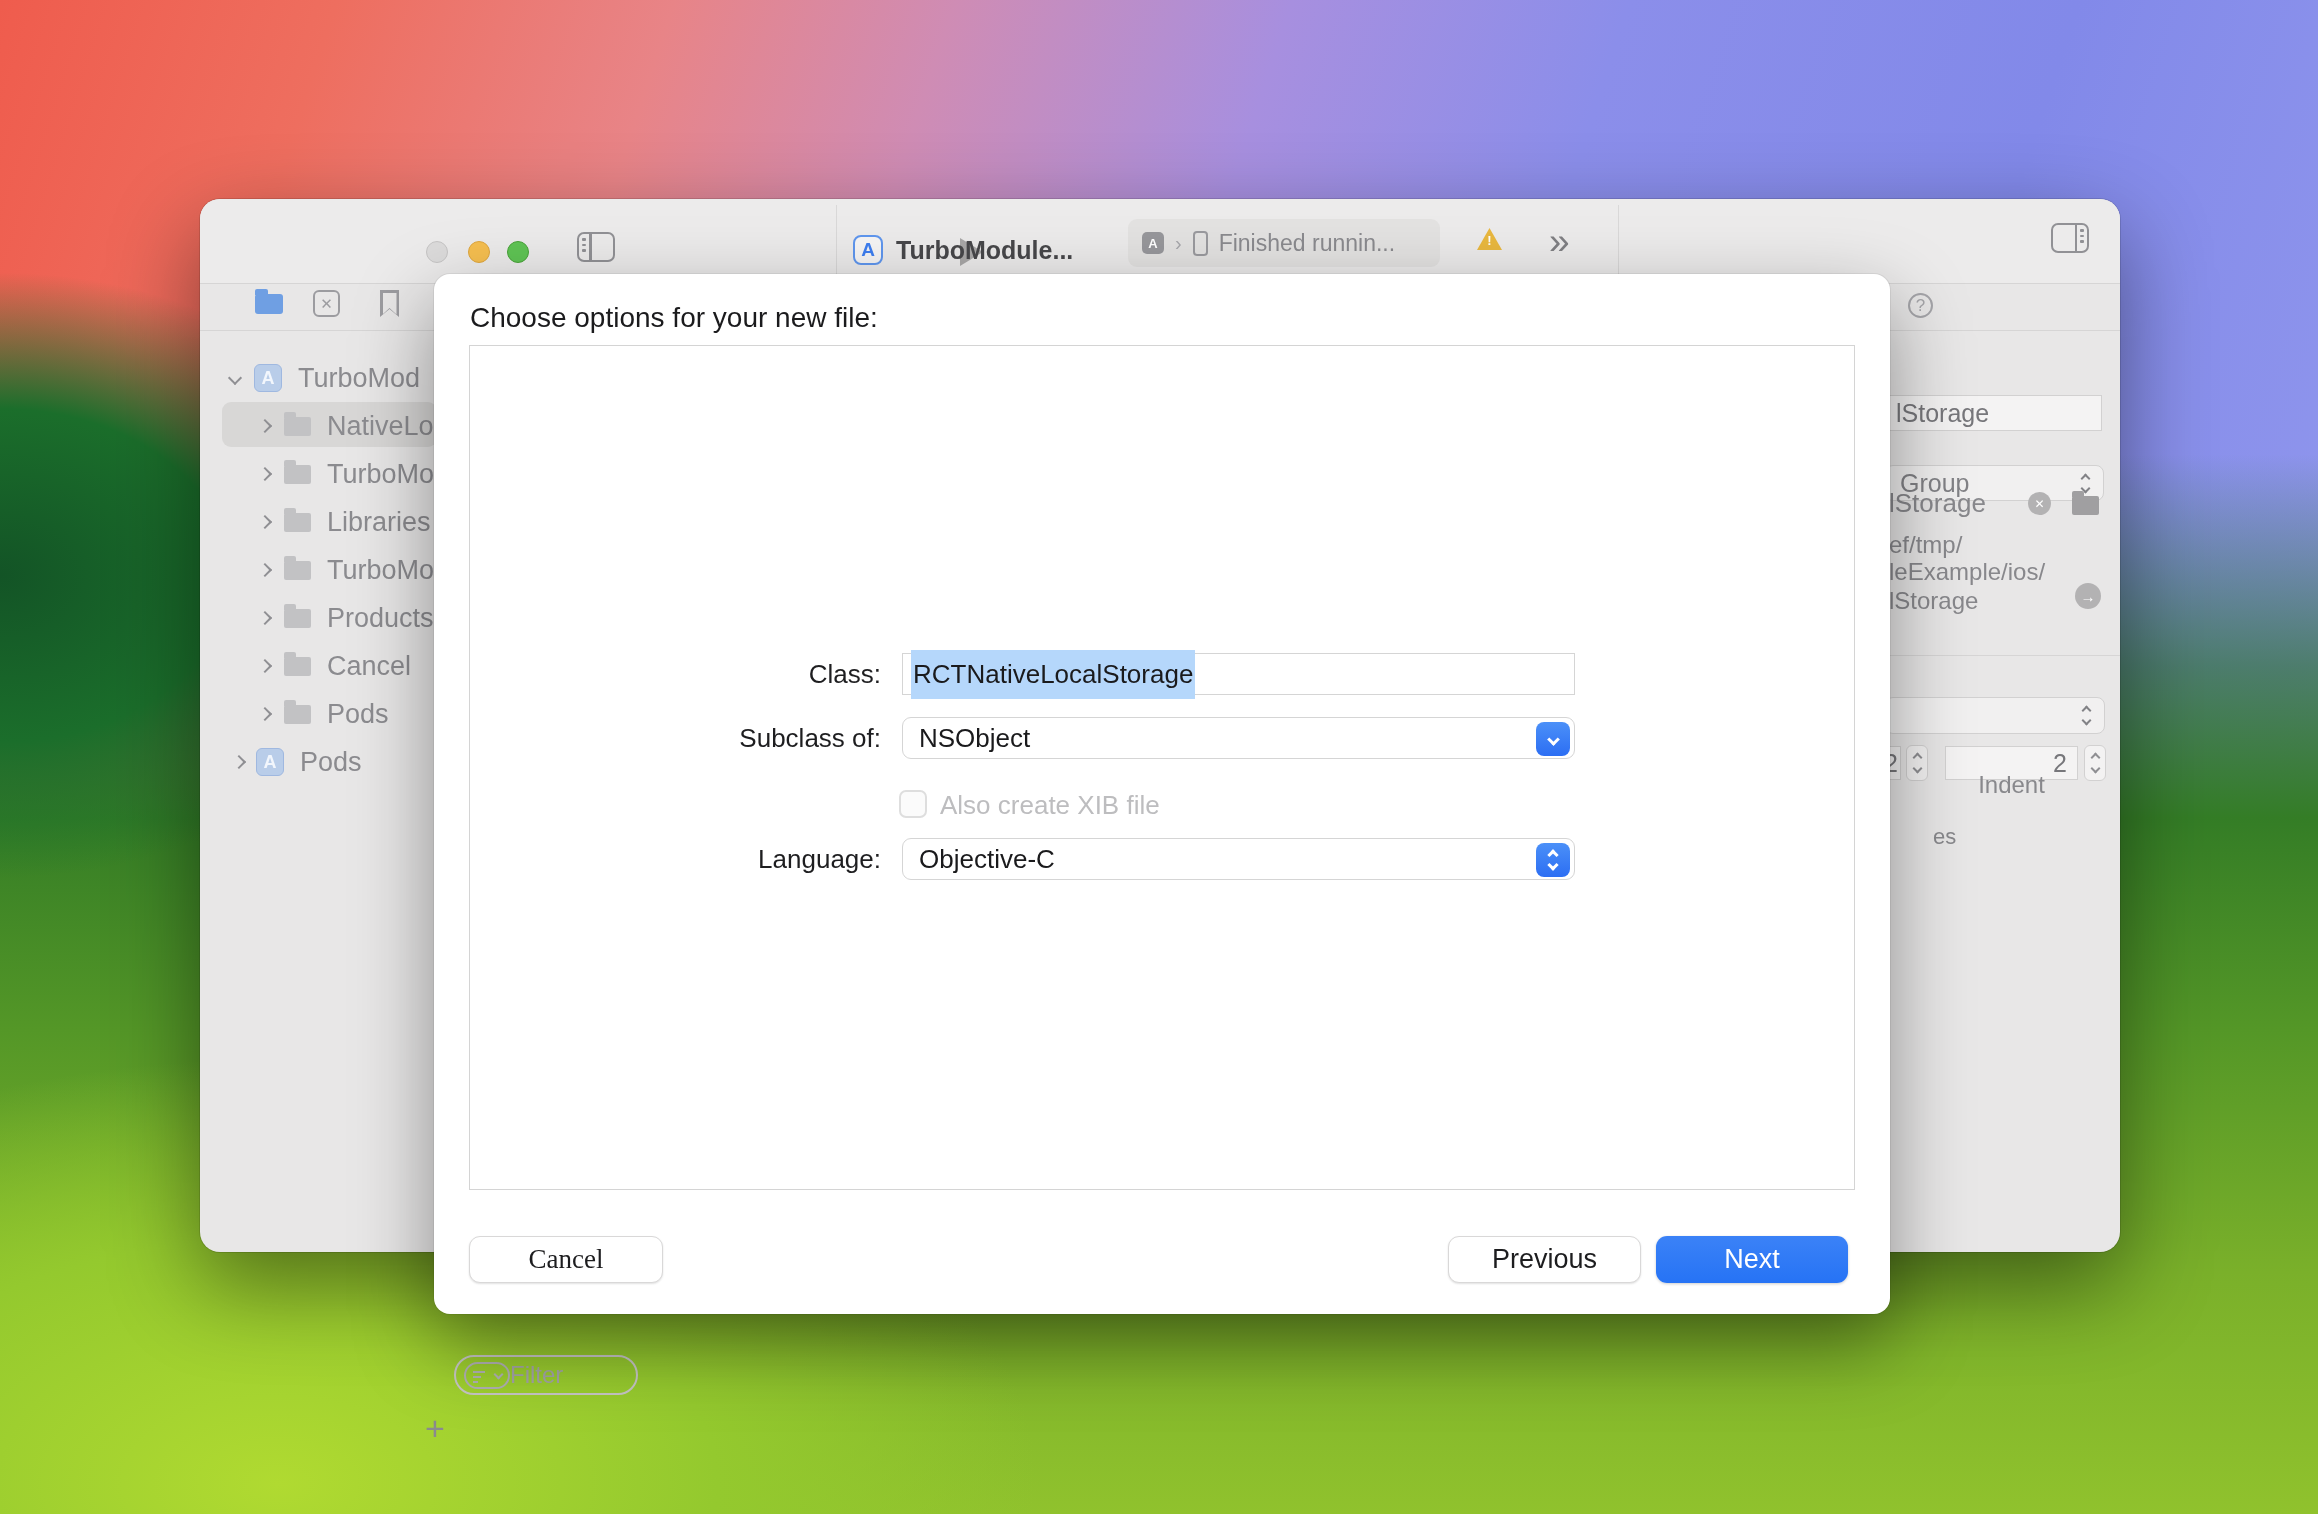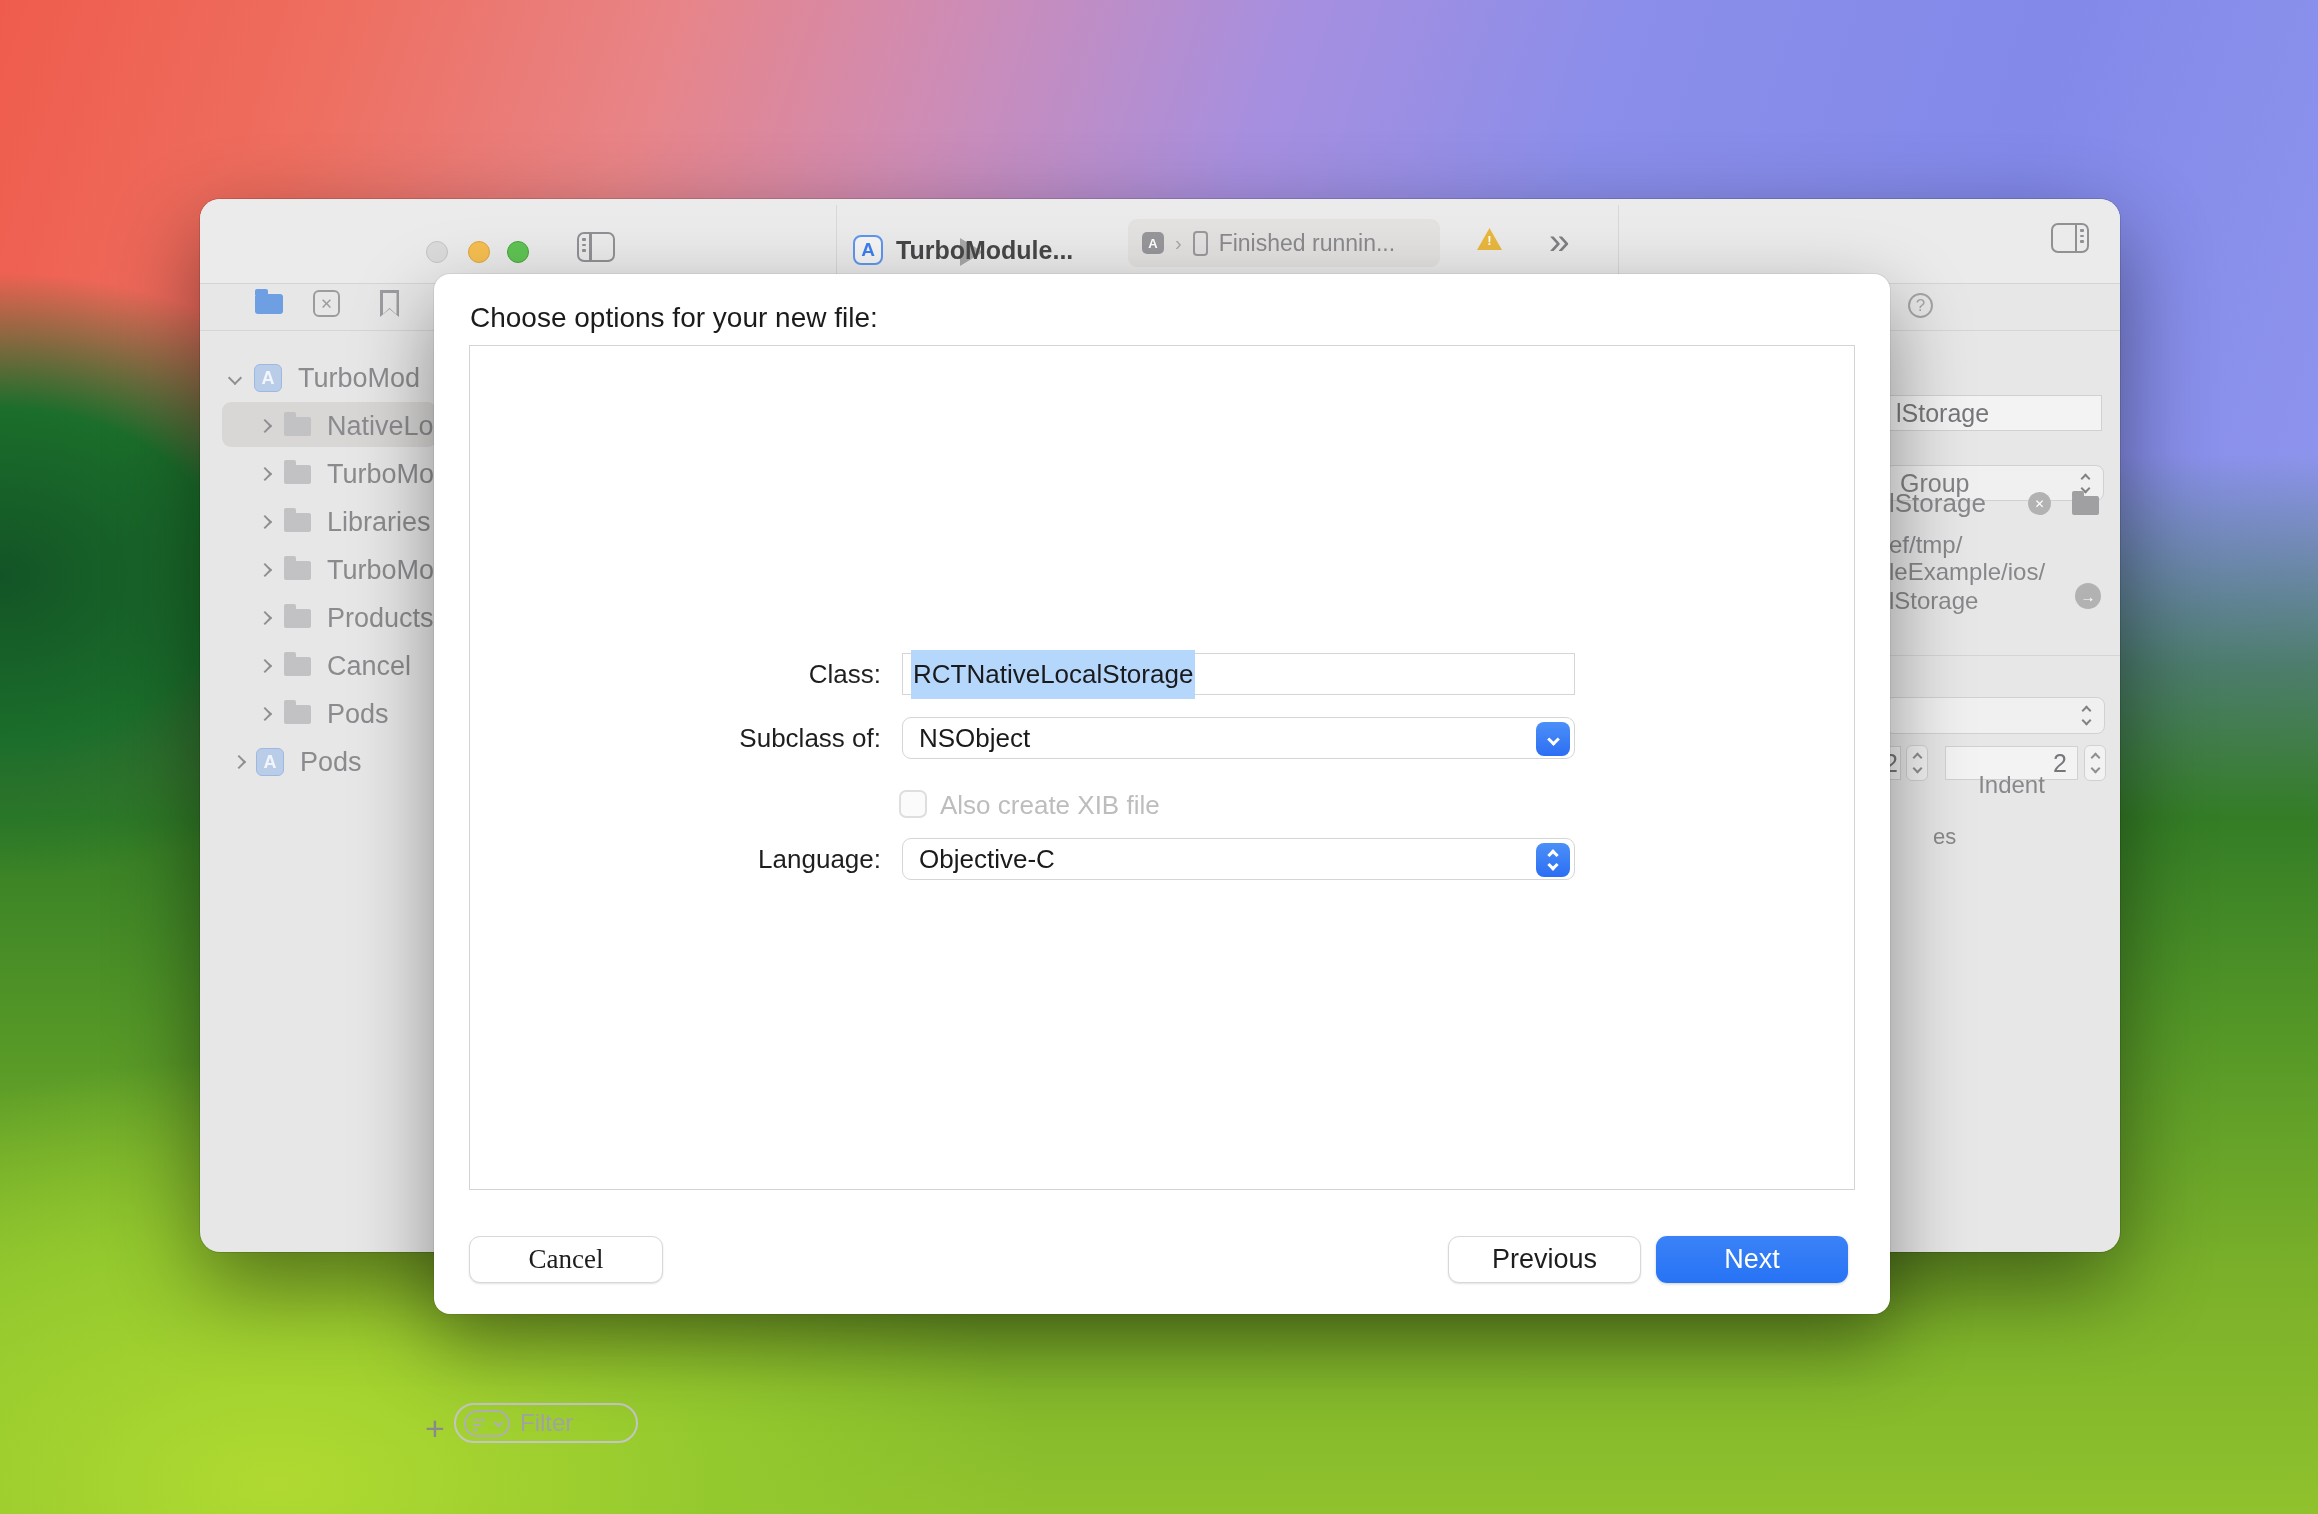--- a/index.html
+++ b/index.html
@@ -80,22 +80,22 @@
   .tree-row { position:absolute; height:46px; display:flex; align-items:center; color:#8b8b8f; font-size:27px; }
   .rowsel { position:absolute; left:22px; width:215px; height:45px; border-radius:9px; background:#d8d7d6; }
   .proj-icon { width:28px; height:28px; border-radius:6px; background:#b9cde9; border:1px solid #9fb8e0;
     color:#f2f6fc; font-weight:bold; font-size:18px; display:flex; align-items:center; justify-content:center; }
   .folder { position:relative; width:27px; height:19px; background:#c2c2c4; border-radius:2px; }
   .folder:before { content:""; position:absolute; top:-5px; left:0; width:12px; height:6px; background:#c2c2c4; border-radius:2px 2px 0 0; }
   .folder.dark { background:#a09fa1; } .folder.dark:before { background:#a09fa1; }
 
   
   .plus { position:absolute; left:225px; top:1210px; font-size:34px; color:#8a8a8e; font-weight:300; }
-  .filterpill { position:absolute; left:254px; top:1204px; width:184px; height:40px; border:2px solid #c6c5c5;
-    border-radius:20px; display:flex; align-items:center; padding:0 8px; gap:10px; }
+  .filterpill { position:absolute; left:254px; top:1156px; width:184px; height:40px; border:2px solid #c6c5c5;
+    border-radius:20px; display:flex; align-items:center; padding:0 8px; }
   .filtericon { width:46px; height:27px; border:2px solid #b0b0b3; border-radius:14px; position:relative; }
   .filtericon b { position:absolute; left:7px; height:2px; background:#b0b0b3; display:block; }
   .filtertext { font-size:24px; color:#a3a3a6; }
 
   
   .insfield { position:absolute; background:#f4f3f3; border:1px solid #d2d1d1; color:#77777b; font-size:25px;
     display:flex; align-items:center; padding:0 10px; }
   .inspopup { position:absolute; background:#f1f0f0; border:1px solid #d2d1d1; border-radius:8px; color:#828286;
     font-size:25px; display:flex; align-items:center; padding:0 14px; justify-content:space-between; }
   .stepcol { display:flex; flex-direction:column; gap:3px; align-items:center; }

